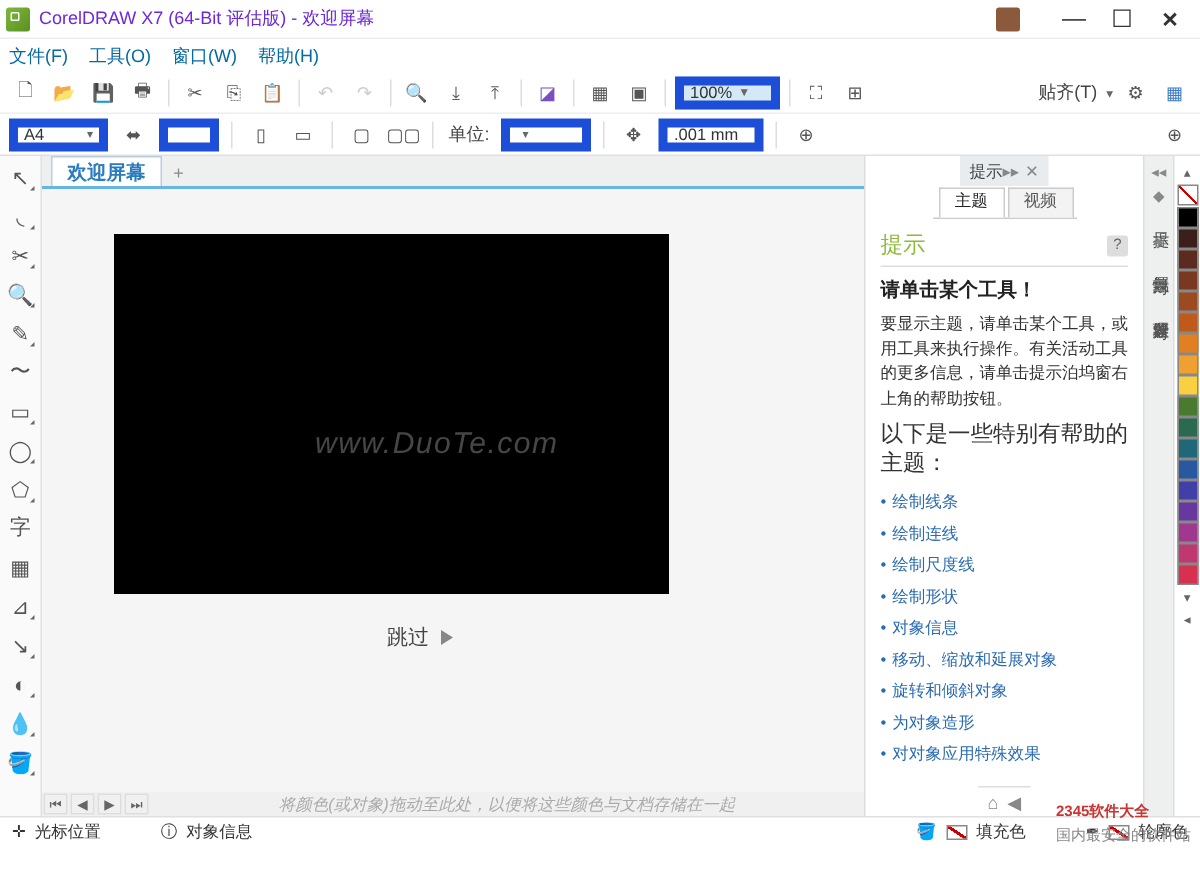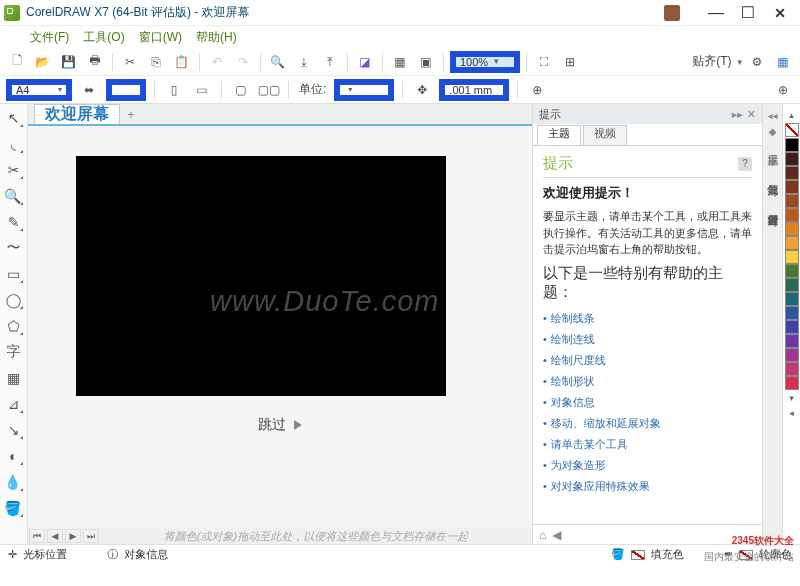--- a/index.html
+++ b/index.html
@@ -2,66 +2,66 @@
 <html><head>
 <meta charset="utf-8">
 <style>
 * { box-sizing: border-box; margin: 0; padding: 0; }
 body { font-family: "Microsoft YaHei", "SimSun", sans-serif; font-size: 12px; background: #fff; width: 800px; height: 586px; overflow: hidden; position: relative; }
 
 
 .titlebar { height: 26px; background: #fff; display: flex; align-items: center; padding: 0 4px; border-bottom: 1px solid #eee; }
 .titlebar .logo { width: 16px; height: 16px; background: linear-gradient(135deg,#7fb83c,#5a9020); border-radius: 2px; margin-right: 6px; position: relative; }
 .titlebar .logo::after { content:""; position:absolute; top:3px;left:3px;width:4px;height:4px;border:1px solid #fff;border-radius:1px;}
-.titlebar .title { flex: 1; color: #0c4a6e; }
+.titlebar .title { flex: 1; color: #6d28d9; }
 .titlebar .user-icon { width:16px;height:16px;background:#8b5a3c;border-radius:2px;margin-right:20px; }
 .titlebar .wbtn { width: 32px; height: 20px; display:flex;align-items:center;justify-content:center;font-size:16px;color:#333;cursor:pointer; }
 .titlebar .wbtn.close { font-size: 14px; font-weight: bold; }
 
 
-.menubar { height: 22px; display: flex; align-items: center; padding: 0 6px; gap: 14px; color: #4d7c0f; margin-left: 24px; }
+.menubar { height: 22px; display: flex; align-items: center; padding: 0 6px; gap: 14px; color: #0369a1; }
 .menubar .mitem { cursor: pointer; }
 
 
 .toolbar { height: 28px; display: flex; align-items: center; padding: 0 6px; gap: 4px; border-bottom: 1px solid #eee; }
 .tbtn { width: 22px; height: 22px; display:flex;align-items:center;justify-content:center;color:#555;cursor:pointer;border-radius:2px; }
 .tbtn.disabled { color: #ccc; }
 .tsep { width: 1px; height: 18px; background: #ddd; margin: 0 2px; }
 .tdrop { display:flex;align-items:center;height:22px;border:6px solid #1d4ed8;padding:0 4px;background:#fff;font-size:11px;color:#333; }
 .tdrop .arr { margin-left:4px;font-size:8px;color:#666; }
 .tlabel { color:#444; margin: 12px 2px; }
 
 .toolbar2 { height: 28px; display:flex;align-items:center;padding:0 6px;gap:6px;border-bottom:1px solid #e0e0e0; }
 
-.wmark { position:absolute; top:285px; left:210px; font-size:29px; color:rgba(200,200,200,.35); font-family:Arial; font-style:italic; letter-spacing:1px; pointer-events:none; z-index:99;}
+.wmark { position:absolute; top:285px; left:210px; font-size:20px; color:rgba(200,200,200,.35); font-family:Arial; font-style:italic; letter-spacing:1px; pointer-events:none; z-index:99;}
 
 
 .mainrow { display:flex; height: calc(586px - 26px - 22px - 28px - 28px - 22px - 20px); }
 
 
 .toolbox { width: 28px; background:#fafafa; border-right:1px solid #e0e0e0; display:flex;flex-direction:column;align-items:center;padding-top:4px;gap:6px; }
 .tool { width:20px;height:20px;display:flex;align-items:center;justify-content:center;color:#555;cursor:pointer;font-size:14px;position:relative; }
 .tool .corner{position:absolute;bottom:1px;right:1px;width:0;height:0;border-left:3px solid transparent;border-bottom:3px solid #666;}
 
 
 .center { flex:1; display:flex;flex-direction:column; background:#f5f5f5; }
 .tabstrip { height:22px; display:flex;align-items:flex-end;padding-left:6px;background:#eef0f0;border-bottom:2px solid #66b5e2; }
-.tab { height:20px;padding:0 10px;display:flex;align-items:center;background:#eaf0f4;border:1px solid #bcd;border-bottom:none;font-size:16px;color:#3a6ea5;margin-right:2px; }
+.tab { height:20px;padding:0 10px;display:flex;align-items:center;background:#eaf0f4;border:1px solid #bcd;border-bottom:none;font-size:13px;color:#3a6ea5;margin-right:2px; }
 .tab.active { background:#fff;color:#2b7cbf;font-weight:bold; }
 .tabplus { width:18px;height:18px;display:flex;align-items:center;justify-content:center;color:#888;cursor:pointer; }
 .canvaswrap { flex:1; position:relative; overflow:hidden; }
 .blackbox { position:absolute; left:48px; top:30px; width:370px; height:240px; background:#000; }
 .skip { position:absolute; left:230px; top:290px; color:#444; font-size:14px; display:flex;align-items:center;gap:8px;cursor:pointer; }
 .skip .tri { width:0;height:0;border-top:5px solid transparent;border-bottom:5px solid transparent;border-left:8px solid #888; }
 .hscroll { position:absolute;bottom:0;left:0;right:0;height:16px;background:#f0f0f0;display:flex;align-items:center; }
 .hscroll .navbtn{width:16px;height:14px;display:flex;align-items:center;justify-content:center;color:#666;border:1px solid #ddd;margin:0 1px;font-size:9px;}
 .hscroll .hint {flex:1;text-align:center;color:#aaa;font-size:11px;font-style:italic;}
 
 
-.hints { width: 230px; background:#fff; border-left:1px solid #ddd; display:flex;flex-direction:column; }
+.hints { width: 186px; background:#fff; border-left:1px solid #ddd; display:flex;flex-direction:column;align-items:center; }
 .hints .phead { height:20px;background:#e9ecee;display:flex;align-items:center;padding:0 6px;color:#444;font-size:11px;justify-content:space-between; }
 .hints .phead .ctrls { display:flex;gap:4px;color:#888; }
 .hints .ptabs { height:22px;display:flex;align-items:flex-end;padding-left:4px;border-bottom:1px solid #ccc; }
 .hints .pt { height:20px;padding:0 10px;border:1px solid #ccc;border-bottom:none;background:#f3f3f3;font-size:11px;color:#555;margin-right:2px;cursor:pointer; }
 .hints .pt.active { background:#fff;color:#222; }
 .hints .body { flex:1;overflow:auto;padding:8px 10px; }
 .hints .body h3 { color:#8dbb3b;font-size:15px;font-weight:normal;border-bottom:1px solid #ddd;padding-bottom:4px;margin-bottom:6px;display:flex;justify-content:space-between;align-items:center; }
 .hints .body h3 .q{width:14px;height:14px;background:#ddd;color:#666;font-size:10px;display:flex;align-items:center;justify-content:center;border-radius:2px;}
 .hints .body h4 { font-size:13px;color:#222;margin-bottom:6px; }
 .hints .body p { font-size:11px;color:#333;line-height:1.5;margin-bottom:6px; }
@@ -80,21 +80,21 @@
 .palette { width:18px;background:#fff;border-left:1px solid #ddd;display:flex;flex-direction:column;align-items:center;padding-top:4px;gap:1px; }
 .palette .sw { width:14px;height:14px;border:1px solid #888;cursor:pointer; }
 .palette .none { position:relative; }
 .palette .none::after{content:"";position:absolute;top:0;left:0;right:0;bottom:0;background:linear-gradient(to top right,transparent 45%,#c00 45%,#c00 55%,transparent 55%);}
 .palette .arr { font-size:9px;color:#666;margin:2px 0; }
 .statusbar { height:20px;border-top:1px solid #e0e0e0;display:flex;align-items:center;padding:0 8px;gap:40px;color:#333;font-size:11px; }
 .statusbar .seg { display:flex;align-items:center;gap:6px; }
 .statusbar .fillsw { width:14px;height:10px;border:1px solid #888;background:#fff;position:relative; }
 .statusbar .fillsw.none::after{content:"";position:absolute;inset:0;background:linear-gradient(to top right,transparent 42%,#c00 42%,#c00 58%,transparent 58%);}
 
-.footerlogo { position:absolute; bottom:22px; right:6px; font-size:10px; color:#888; display:flex;flex-direction:column;align-items:flex-end;gap:2px; z-index:50;}
+.footerlogo { position:absolute; bottom:22px; right:6px; font-size:10px; color:#888; display:flex;flex-direction:column;gap:2px; z-index:50;}
 .footerlogo .l1{color:#c33;font-weight:bold;}
 </style>
 </head>
 <body>
 
 <div class="titlebar">
   <div class="logo"></div>
   <div class="title">CorelDRAW X7 (64-Bit 评估版) - 欢迎屏幕</div>
   <div class="user-icon"></div>
   <div class="wbtn">—</div>
@@ -229,31 +229,31 @@
     </div>
     <div class="ptabs">
       <div class="pt active">主题</div>
       <div class="pt">视频</div>
     </div>
     <div class="body">
       <h3>
           <span>提示</span>
           <span class="q">?</span>
         </h3>
-      <h4>欢迎使用提示！</h4>
+      <h4>请单击某个工具！</h4>
       <p>要显示主题，请单击某个工具，或用工具来执行操作。有关活动工具的更多信息，请单击提示泊坞窗右上角的帮助按钮。</p>
       <div class="sub">以下是一些特别有帮助的主题：</div>
       <ul id="topiclist">
           <li>绘制线条</li>
           <li>绘制连线</li>
           <li>绘制尺度线</li>
           <li>绘制形状</li>
           <li>对象信息</li>
           <li>移动、缩放和延展对象</li>
-          <li>请单击某个工具</li>
+          <li>旋转和倾斜对象</li>
           <li>为对象造形</li>
           <li>对对象应用特殊效果</li>
         </ul>
     </div>
     <div class="foot">
       <span>⌂</span>
       <span>◀</span>
     </div>
   </div>
 

